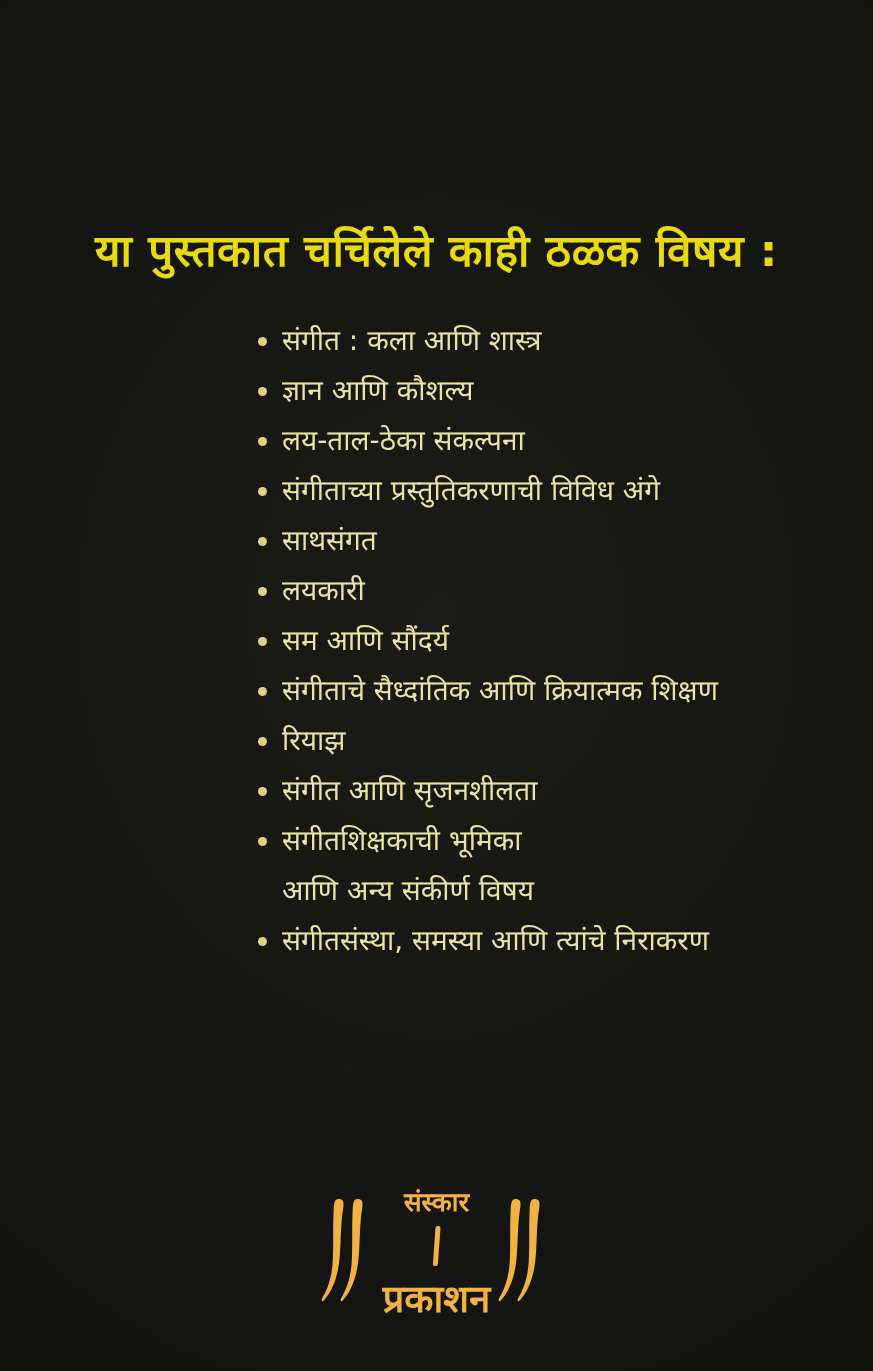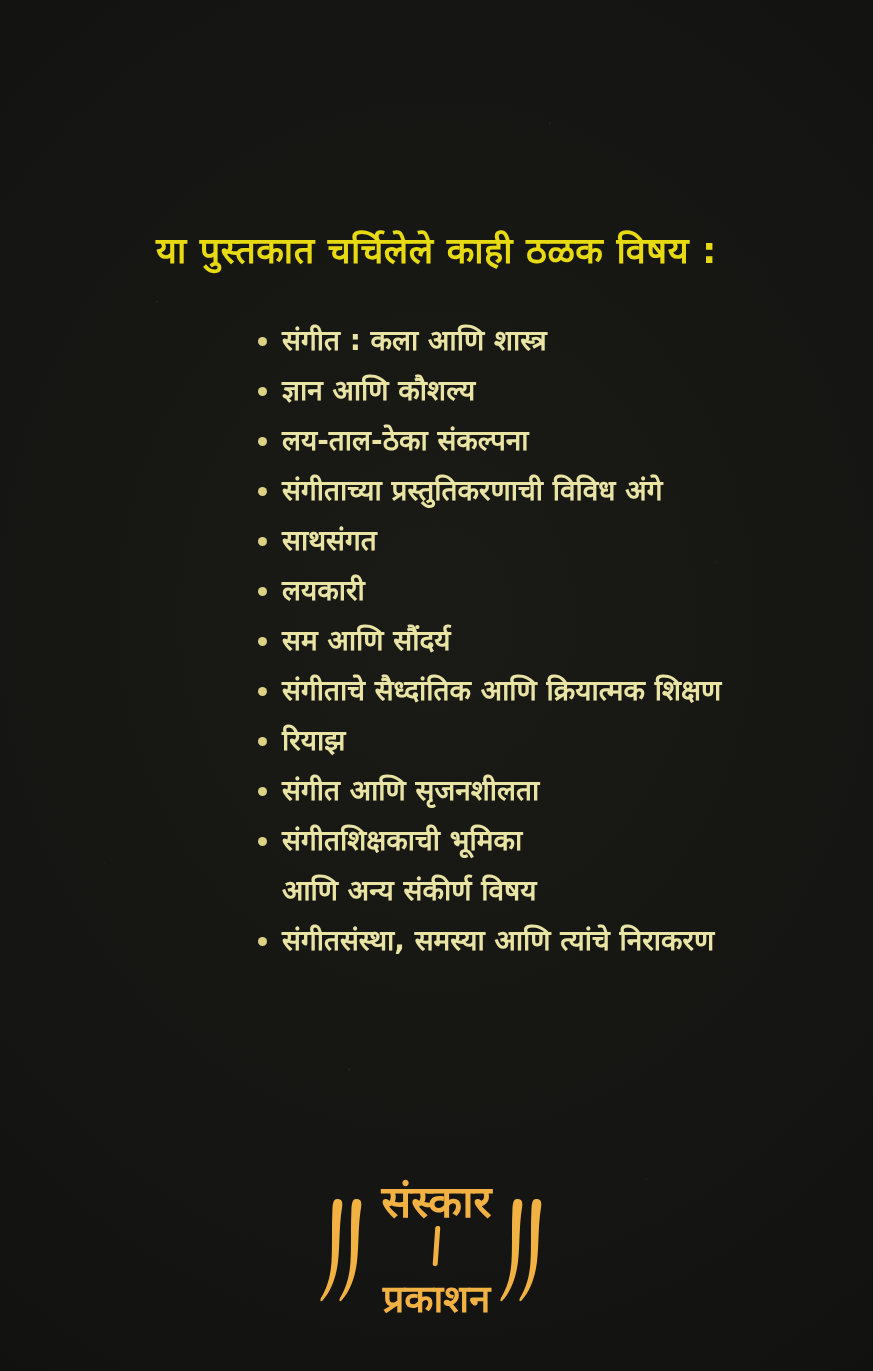--- a/index.html
+++ b/index.html
@@ -23,41 +23,41 @@
       radial-gradient(1.5px 1.5px at 12% 63%, rgba(255,255,255,0.06), rgba(255,255,255,0) 70%),
       radial-gradient(120% 90% at 50% 45%, #1a1a16 0%, #141412 55%, #0e0e0d 100%);
   }
   .title {
     position: absolute;
     top: 224px;
     left: 0;
     width: 100%;
     margin: 0;
     text-align: center;
-    font-size: 36px;
+    font-size: 44px;
     line-height: 54px;
     font-weight: 600;
     letter-spacing: 0.5px;
     color: #e8da10;
   }
   .topics {
     position: absolute;
     top: 316px;
     left: 256px;
     right: 70px;
     margin: 0;
     padding: 0;
     list-style: none;
   }
   .topic {
     position: relative;
     padding-left: 26px;
     font-size: 28px;
     line-height: 50px;
-    font-weight: 700;
+    font-weight: 400;
     color: #e9e3a4;
     white-space: nowrap;
   }
   .topic .dot {
     position: absolute;
     left: 2px;
     top: 21px;
     width: 9px;
     height: 9px;
     border-radius: 50%;
@@ -79,21 +79,21 @@
     fill: #f2b243;
     flex: none;
   }
   .logo-text {
     display: flex;
     flex-direction: column;
     align-items: center;
     padding: 0 4px;
   }
   .logo-line1 {
-    font-size: 44px;
+    font-size: 26px;
     line-height: 48px;
     font-weight: 600;
   }
   .logo-line2-row {
     display: flex;
     align-items: center;
     gap: 9px;
     flex-direction: column;
   }
   .mini-danda {

